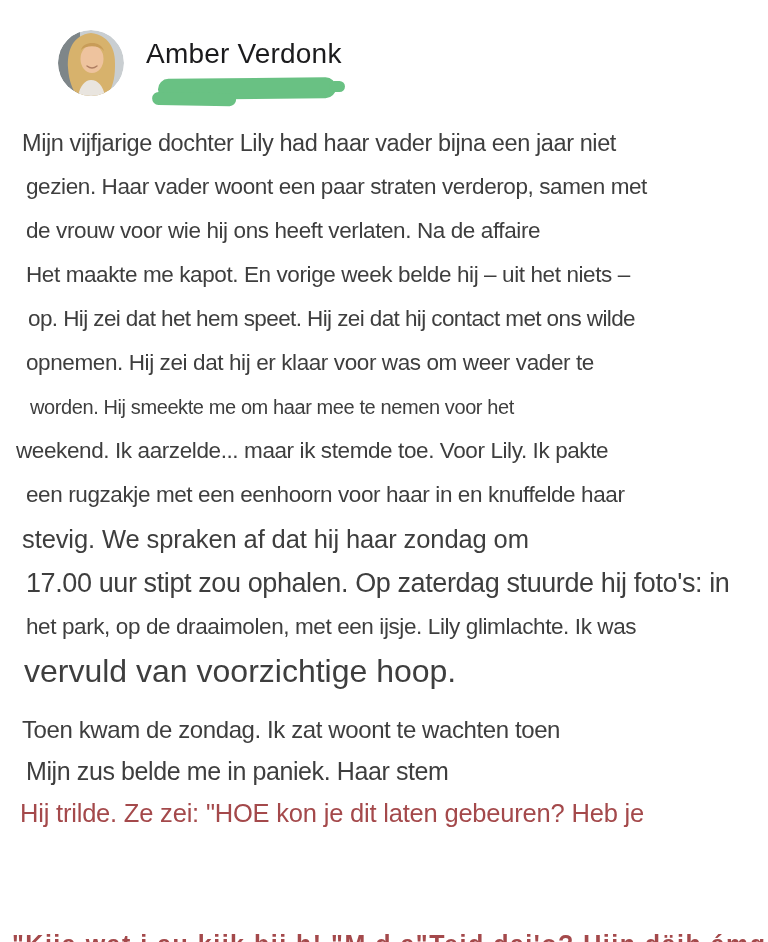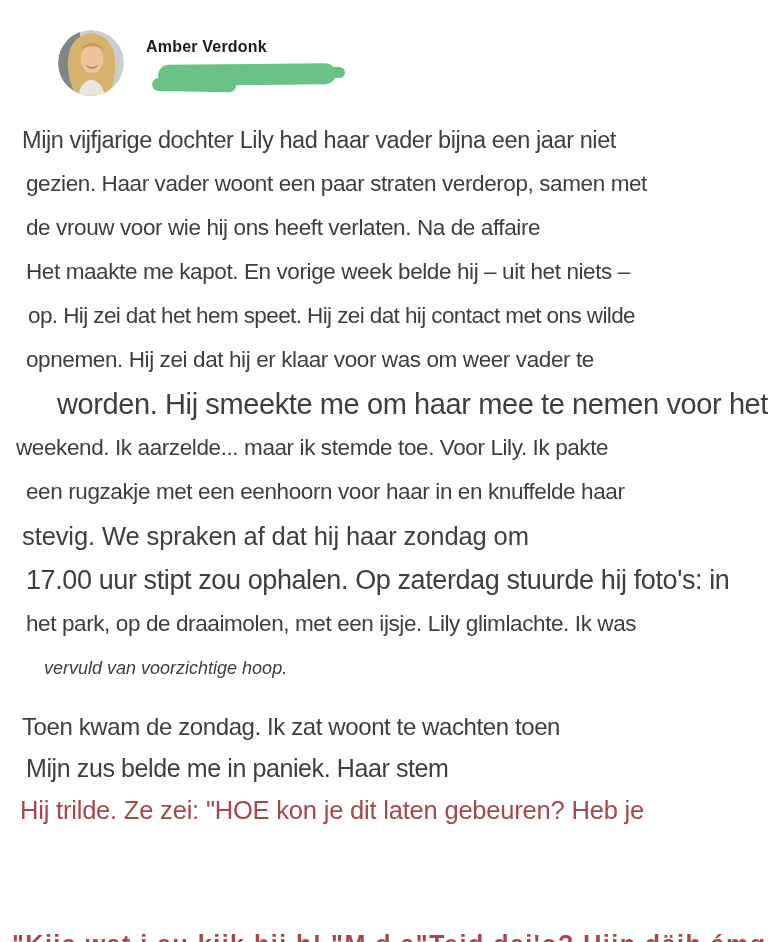--- a/index.html
+++ b/index.html
@@ -12,21 +12,21 @@
 
   
   .header { padding:30px 0 0 58px; display:flex; align-items:flex-start; }
   .avatar {
     width:66px; height:66px; border-radius:50%;
     overflow:hidden; flex:0 0 66px; display:block; cursor:pointer;
   }
   .avatar svg { display:block; }
   .hdr-right { margin-left:22px; padding-top:8px; }
   .author {
-    font-size:16px; font-weight:700;
+    font-size:28px; font-weight:400;
     color:var(--author_text, #1b1b1d); letter-spacing:.2px; cursor:pointer;
   }
   .redaction {
     position:relative; margin-top:8px; margin-left:12px;
     width:178px; height:21px;
     background:var(--redaction, #69c183);
     border-radius:11px; transform:rotate(-.6deg);
   }
   .redaction::after {
     content:""; position:absolute; left:-6px; bottom:-6px;
@@ -43,25 +43,25 @@
   .line {
     height:44px; line-height:44px;
     font-size:22.5px; letter-spacing:-0.4px;
     color:var(--body_text, #3e3e3e);
     margin-left:26px; white-space:nowrap;
   }
   .line.alert { color:var(--alert_text, #a4494b); }
   .l1  { font-size:23.5px; margin-left:22px; }
   .l4  { margin-left:24px; }
   .l7  { letter-spacing:-0.6px; margin-left:28px; }
-  .l9  { font-size:29px; margin-left:24px;text-align:right; }
+  .l9  { font-size:20px; margin-left:30px; }
   .l10 { margin-left:16px; }
   .l12 { font-size:25.5px; margin-left:22px; letter-spacing:-0.1px; }
   .l13 { font-size:27px; }
-  .l15 { font-size:18px; margin-left:44px; letter-spacing:0;font-style:italic; }
+  .l15 { font-size:32px; margin-left:24px; letter-spacing:0; }
   .l16 { font-size:24px; margin-left:22px; height:42px; line-height:42px; margin-top:16px; }
   .l17 { font-size:25px; margin-left:26px; height:41px; line-height:41px; }
   .l18 { font-size:25.5px; margin-left:20px; height:42px; line-height:42px; letter-spacing:-0.2px; }
 
   
   .cutoff {
     position:absolute; left:12px; bottom:0;
     width:756px; height:11px; overflow:hidden;
     font-size:25px; line-height:26px;
     color:var(--alert_text, #a4494b);

